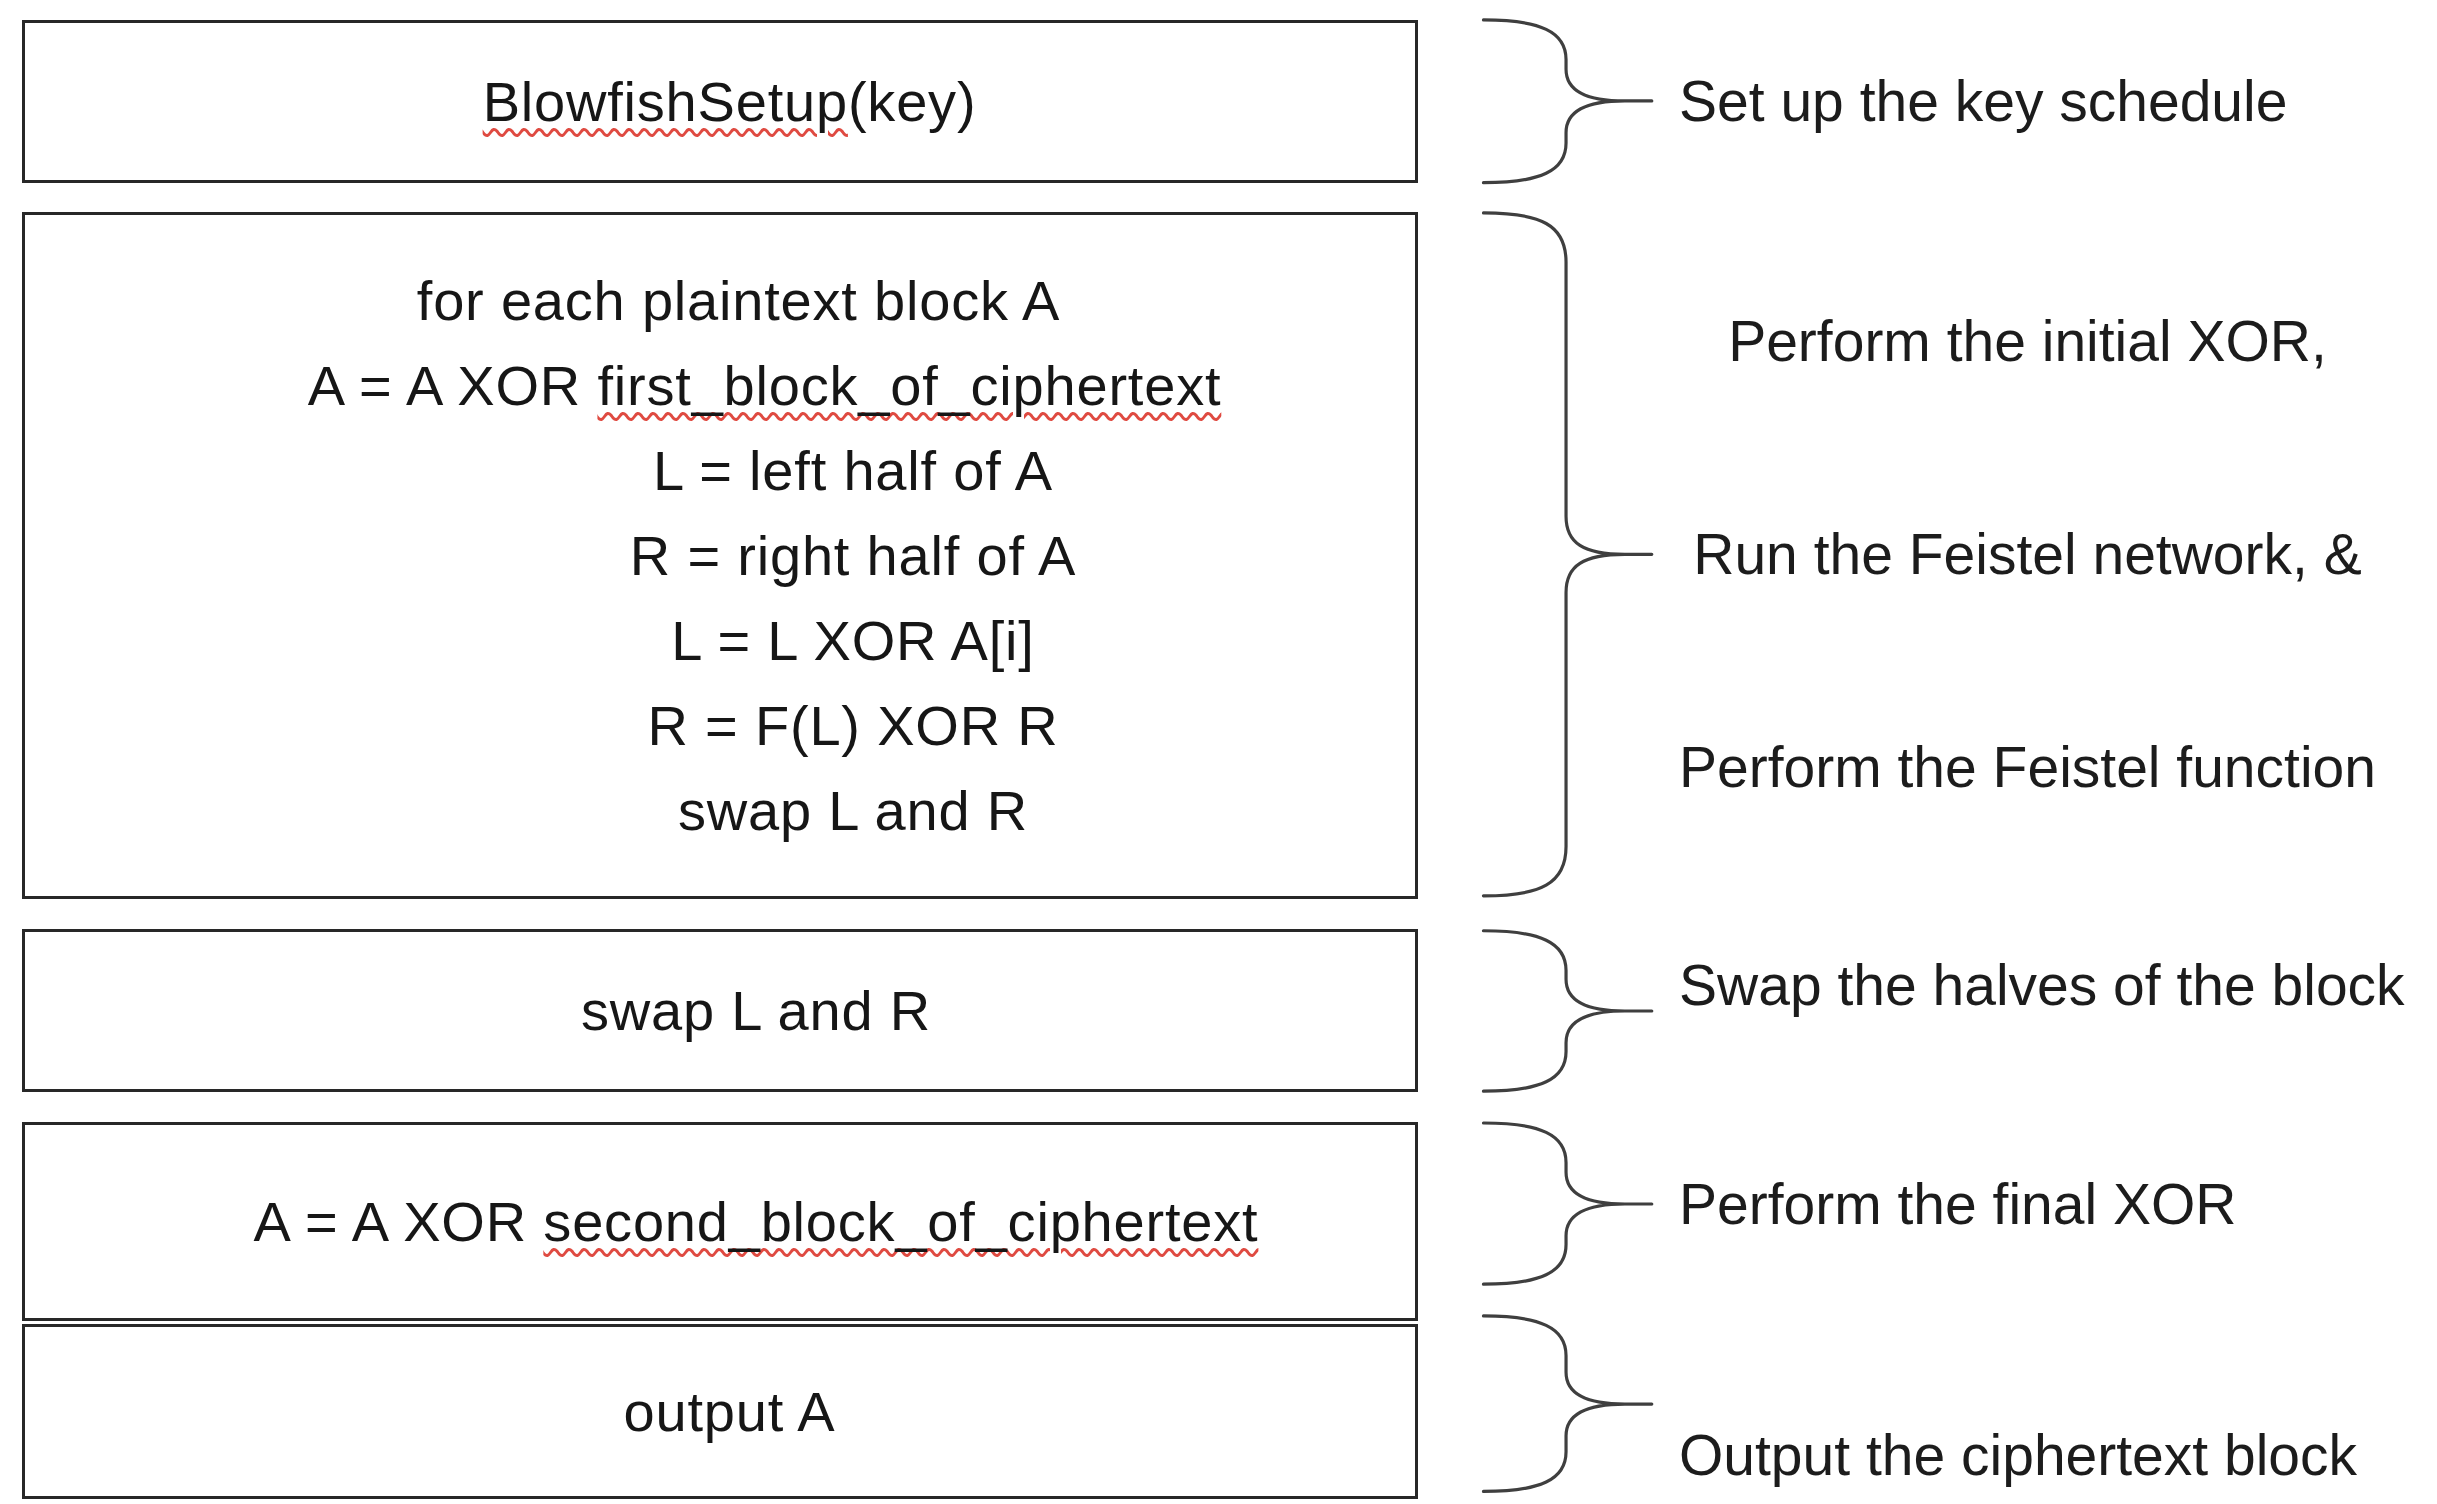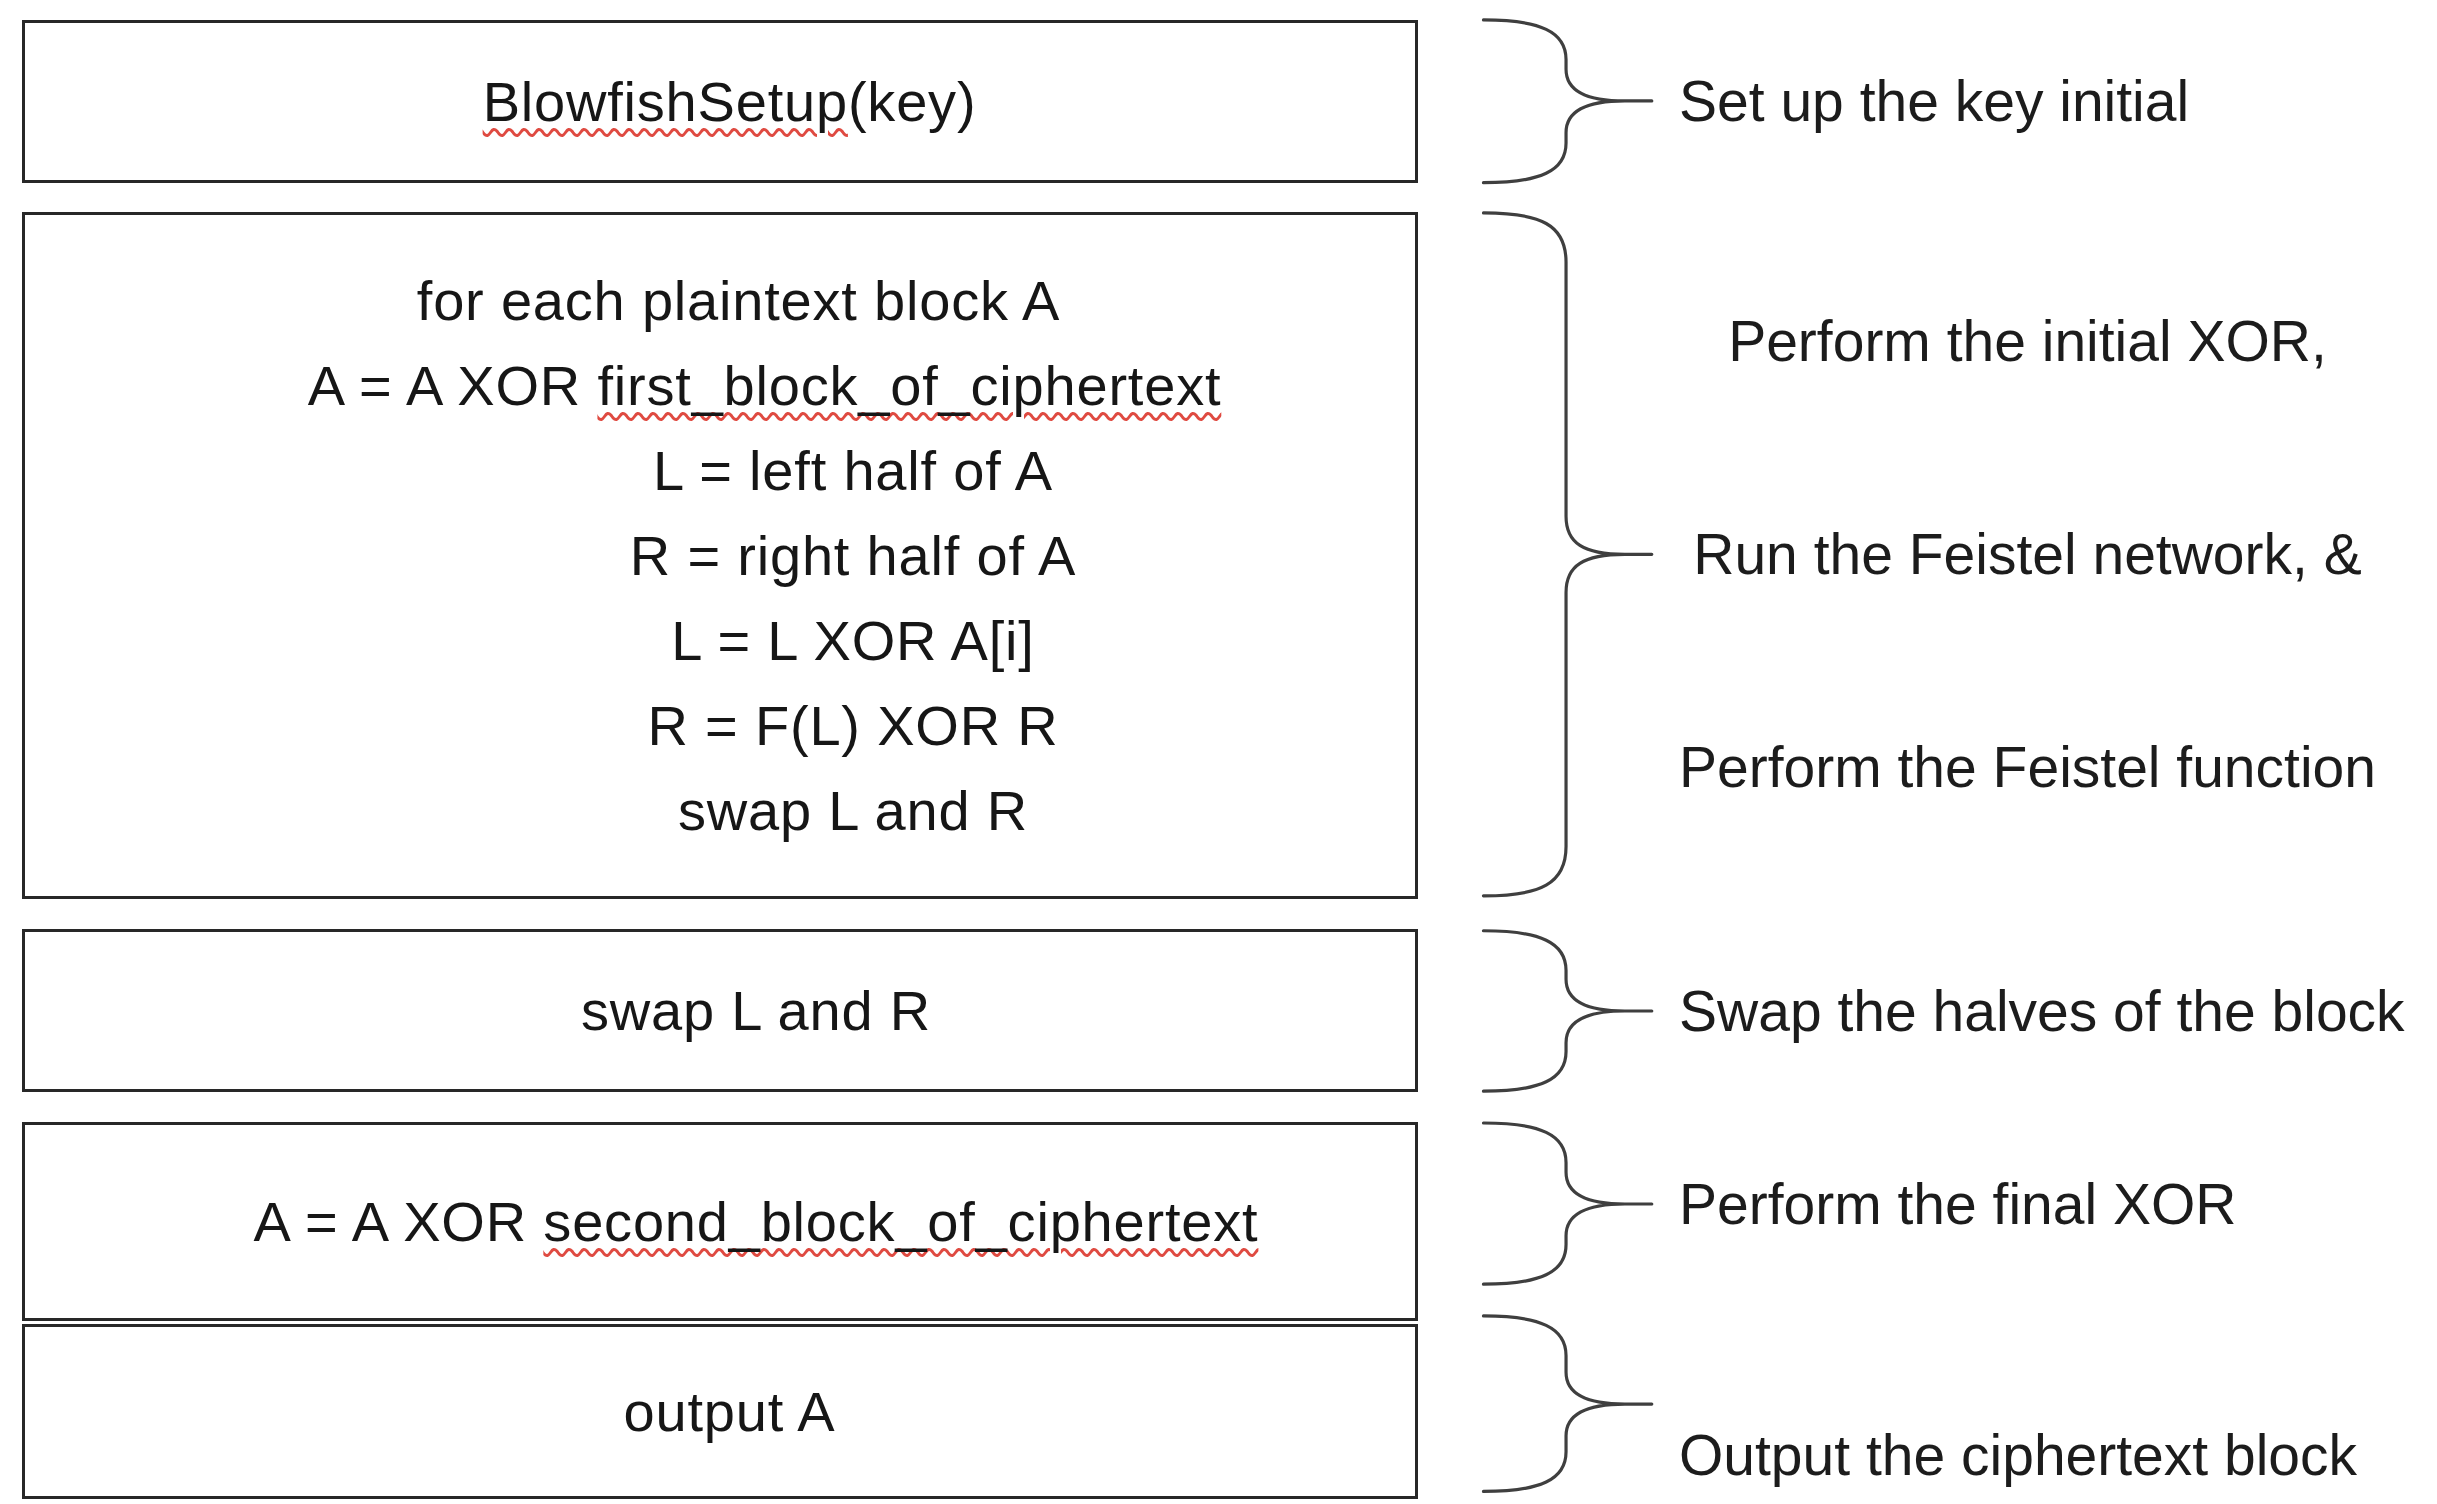--- a/index.html
+++ b/index.html
@@ -65,21 +65,21 @@
     position: absolute;
     left: 1679px;
     transform: translateY(-50%);
     font-size: 57px;
     line-height: 71px;
     color: #1c1c1c;
     white-space: pre;
   }
   .a1 { top: 101px; }
   .a2 { top: 554px; }
-  .a3 { top: 1011px; }
+  .a3 { top: 985px; }
   .a4 { top: 1204px; }
   .a5 { top: 1455px; }
 </style>
 </head>
 <body>
 
 <div class="canvas">
 
   <div class="box box1">
     <div class="code-line"><span class="sq">BlowfishSetup</span><span>(key)</span></div>
@@ -108,21 +108,21 @@
   </div>
 
   <svg class="braces" width="2438" height="1505" viewBox="0 0 3070 1895">
     <path d="M1868 25 C1940 25 1972 40 1972 75 L1972 87 C1972 113 1994 127 2046 127 L2080 127 M2046 127 C1994 127 1972 141 1972 167 L1972 180 C1972 215 1940 230 1868 230"></path>
     <path d="M1868 268 C1940 268 1972 283 1972 330 L1972 650 C1972 684 1994 698 2046 698 L2080 698 M2046 698 C1994 698 1972 712 1972 746 L1972 1066 C1972 1113 1940 1128 1868 1128"></path>
     <path d="M1868 1172 C1940 1172 1972 1187 1972 1222 L1972 1233 C1972 1259 1994 1273 2046 1273 L2080 1273 M2046 1273 C1994 1273 1972 1287 1972 1313 L1972 1324 C1972 1359 1940 1374 1868 1374"></path>
     <path d="M1868 1414 C1940 1414 1972 1429 1972 1464 L1972 1476 C1972 1502 1994 1516 2046 1516 L2080 1516 M2046 1516 C1994 1516 1972 1530 1972 1556 L1972 1567 C1972 1602 1940 1617 1868 1617"></path>
     <path d="M1868 1657 C1940 1657 1972 1672 1972 1707 L1972 1728 C1972 1754 1994 1768 2046 1768 L2080 1768 M2046 1768 C1994 1768 1972 1782 1972 1808 L1972 1828 C1972 1863 1940 1878 1868 1878"></path>
   </svg>
 
-  <div class="ann a1">Set up the key initial</div>
+  <div class="ann a1">Set up the key schedule</div>
   <div class="ann a2">
     <div>Perform the initial XOR,</div>
     <div>Run the Feistel network, &amp;</div>
     <div>Perform the Feistel function</div>
   </div>
   <div class="ann a3">Swap the halves of the block</div>
   <div class="ann a4">Perform the final XOR</div>
   <div class="ann a5">Output the ciphertext block</div>
 
 </div>

